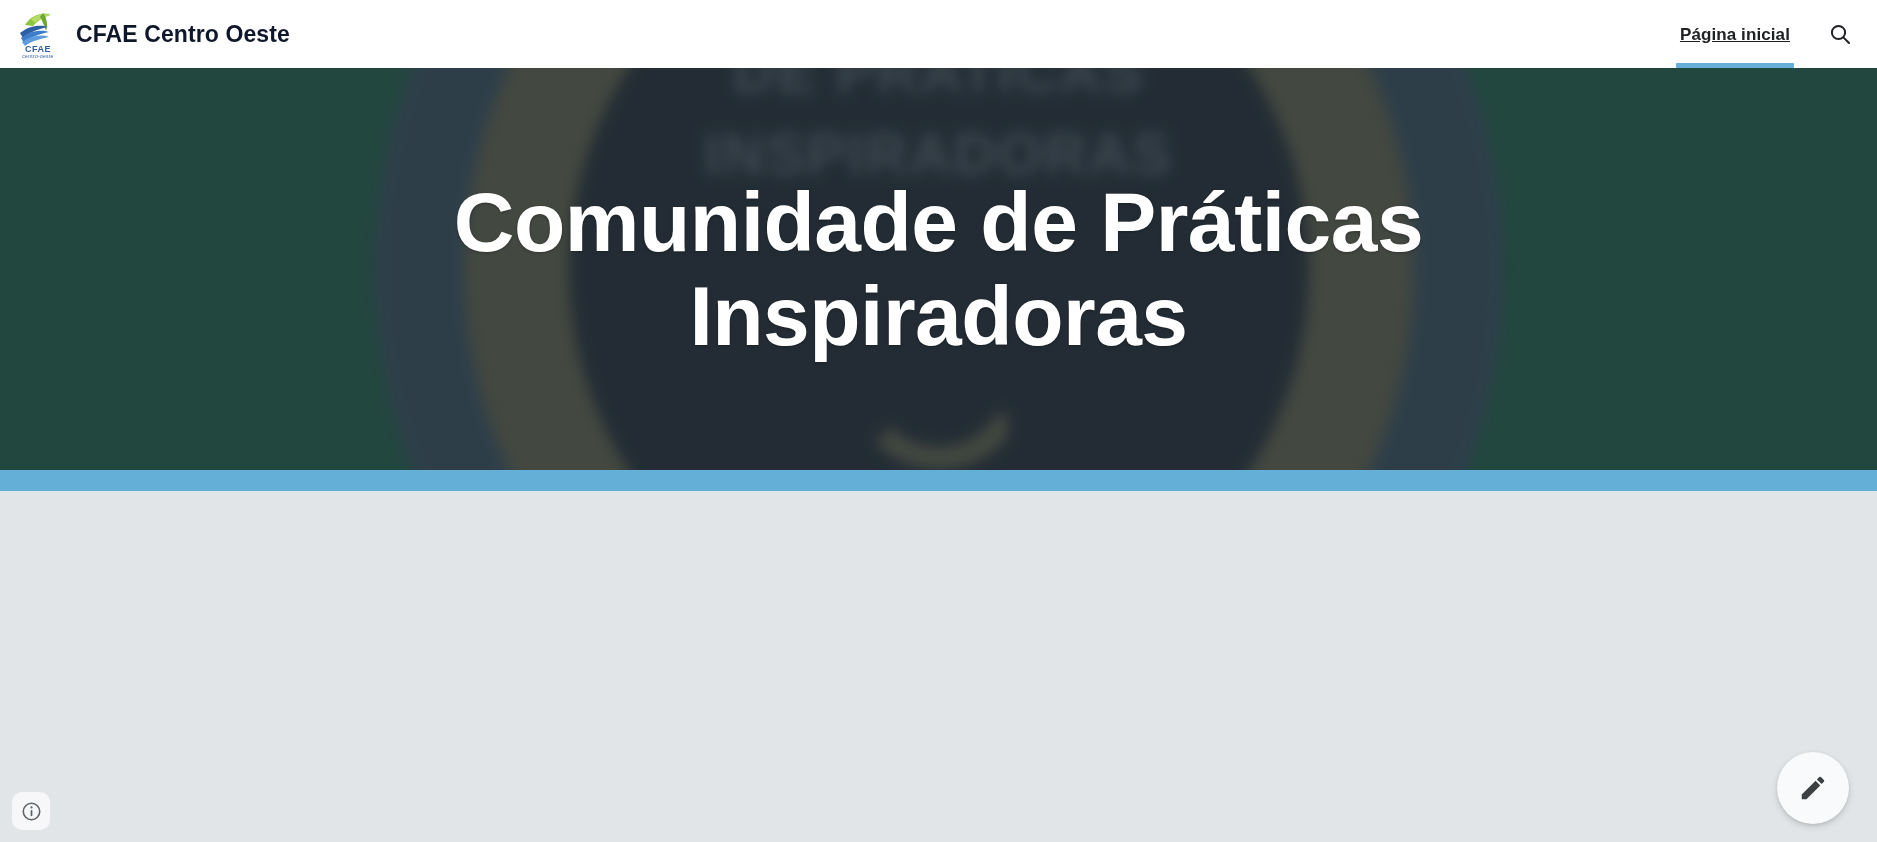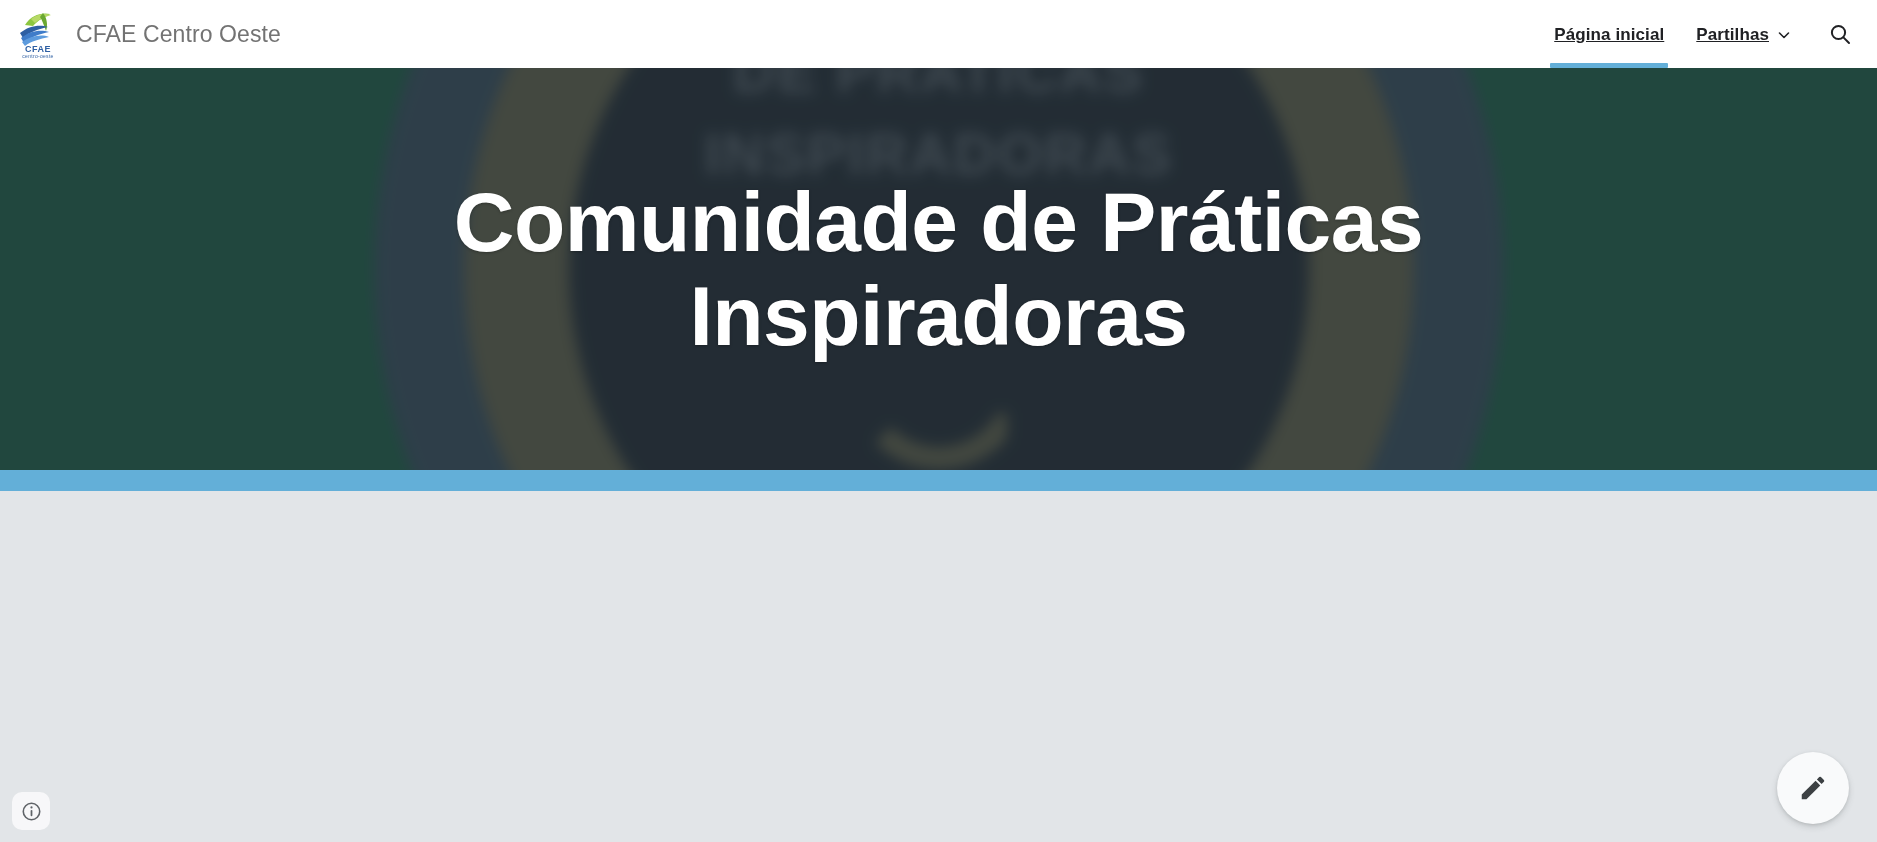--- a/index.html
+++ b/index.html
@@ -49,22 +49,22 @@
   .brand-logo {
     width: 48px;
     height: 50px;
     position: relative;
     flex: 0 0 auto;
     display: block;
   }
 
   .brand-title {
     font-size: 23px;
-    font-weight: 400;
-    color: #737373;
+    font-weight: 700;
+    color: #0f172a;
     letter-spacing: 0.1px;
     white-space: nowrap;
     line-height: 1;
   }
 
   .nav {
     margin-left: auto;
     display: flex;
     align-items: flex-start;
     height: 68px;
@@ -297,28 +297,20 @@
       <span class="brand-title">CFAE Centro Oeste</span>
     </div>
 
     <nav class="nav">
 
       <div class="nav-item active">
         <span class="label">Página inicial</span>
       </div>
 
 
-      <div class="nav-item">
-        <span class="label">Partilhas</span>
-        <span class="caret">
-          <svg width="12" height="12" viewBox="0 0 12 12" aria-hidden="true">
-            <path d="M1.5 4 L6 8.5 L10.5 4" fill="none" stroke="#202124" stroke-width="1.6" stroke-linecap="round" stroke-linejoin="round"></path>
-          </svg>
-        </span>
-      </div>
 
 
       <div class="search-btn">
         <svg width="24" height="24" viewBox="0 0 24 24" aria-hidden="true">
           <circle cx="10.5" cy="10.5" r="6.6" fill="none" stroke="#202124" stroke-width="2"></circle>
           <line x1="15.4" y1="15.4" x2="21" y2="21" stroke="#202124" stroke-width="2" stroke-linecap="round"></line>
         </svg>
       </div>
 
     </nav>

